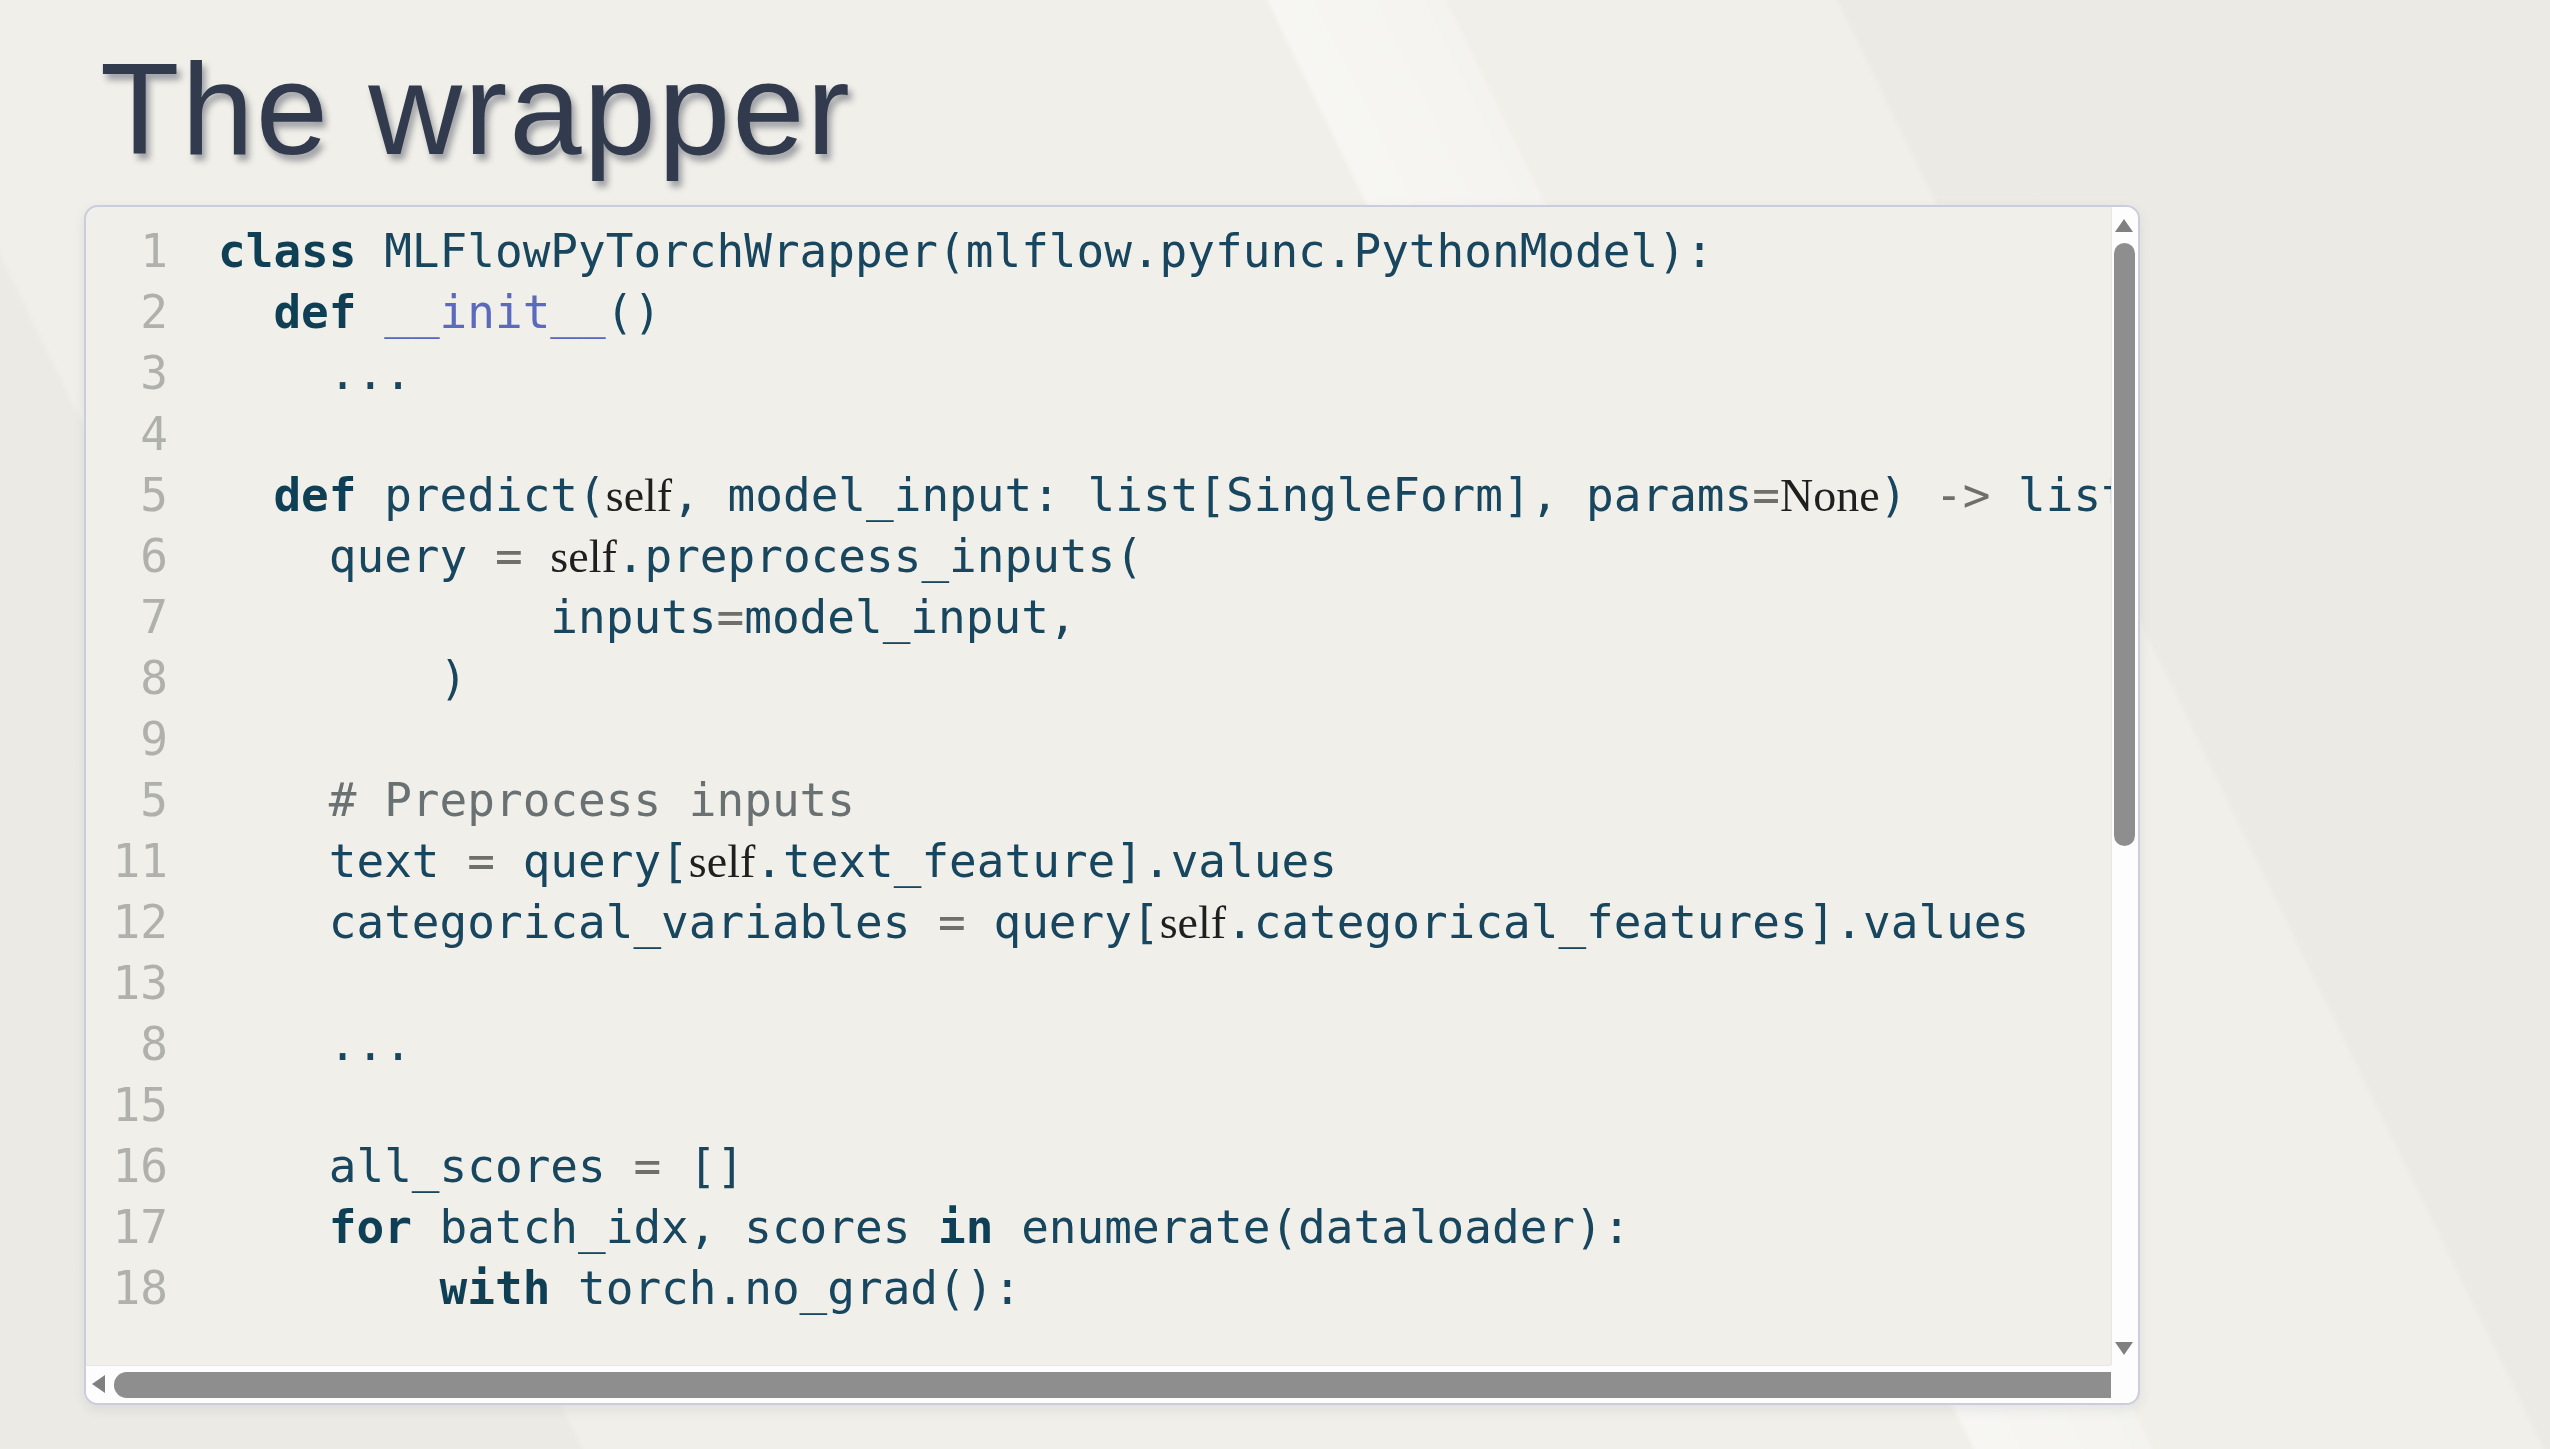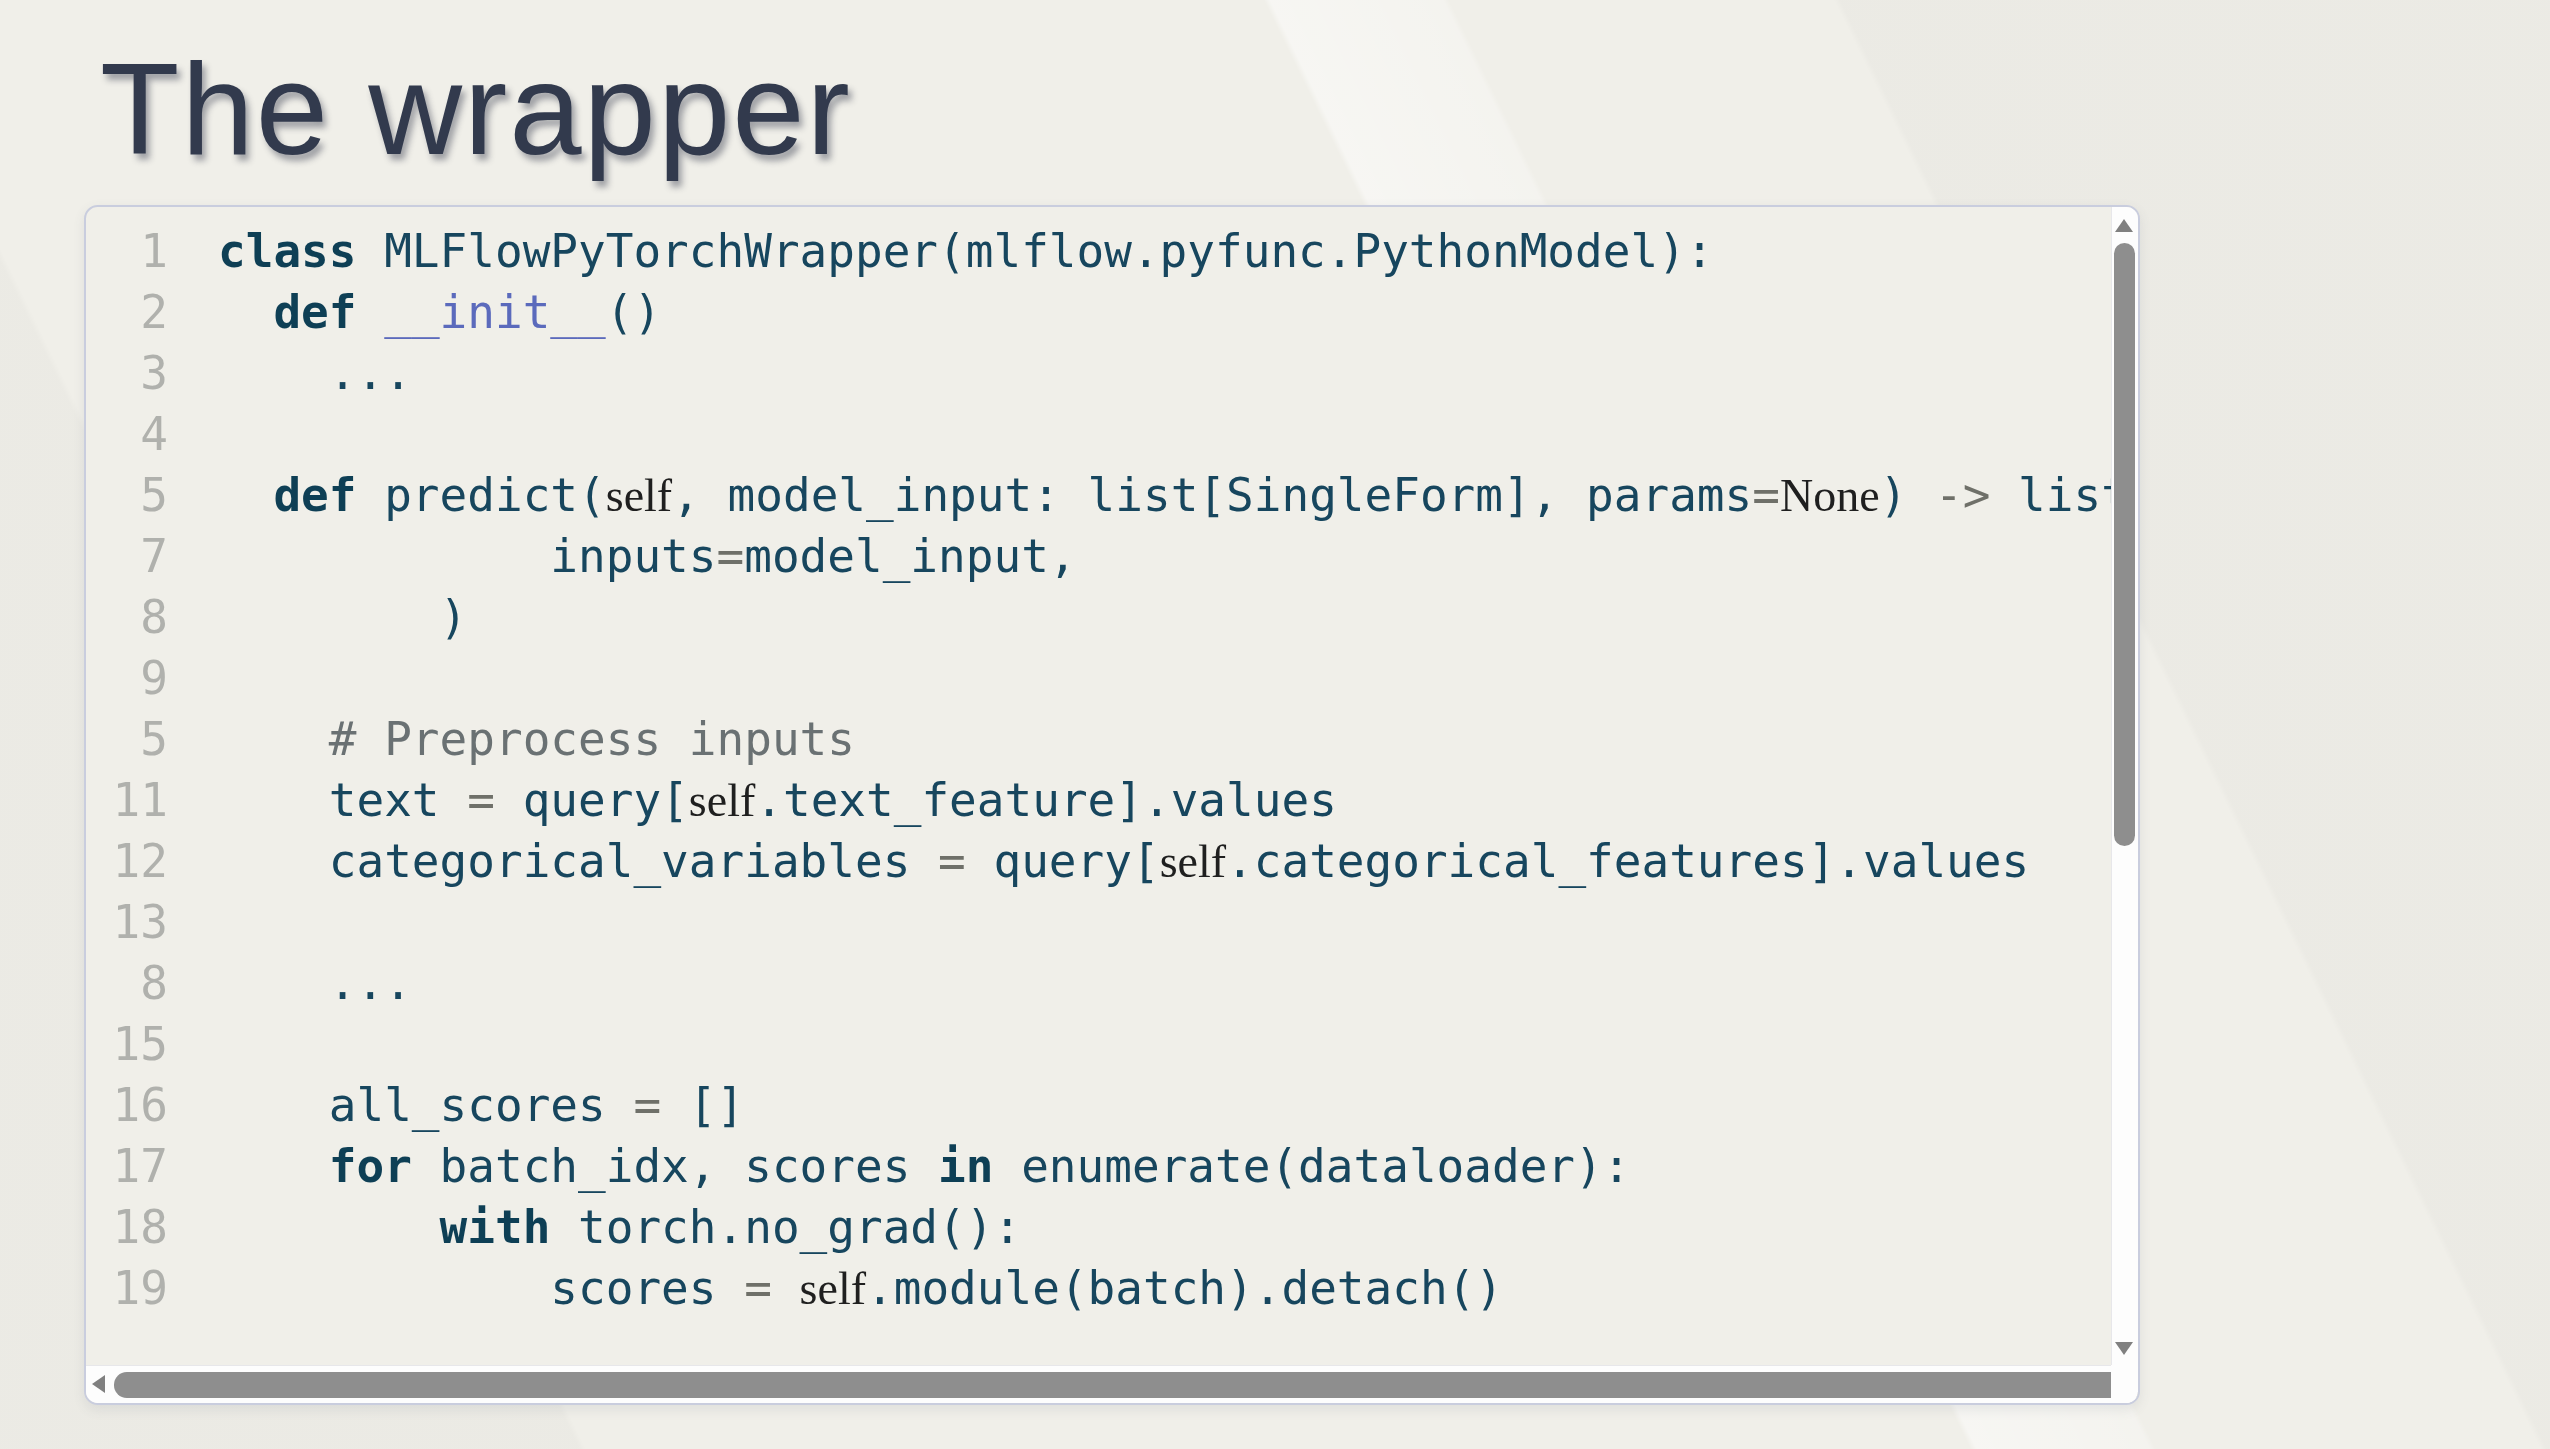--- a/index.html
+++ b/index.html
@@ -170,33 +170,33 @@
   <h1 class="slide-title">The wrapper</h1>
 
   <div class="code-block">
     <div class="code-scroll">
       <div>
           <div class="code-line"><span class="ln">1</span><span class="code-text"><span class="tok-kw">class</span><span class="tok-p"> MLFlowPyTorchWrapper(mlflow.pyfunc.PythonModel):</span></span></div>
           <div class="code-line"><span class="ln">2</span><span class="code-text"><span class="tok-p">  </span><span class="tok-kw">def</span><span class="tok-p"> </span><span class="tok-fm">__init__</span><span class="tok-p">()</span></span></div>
           <div class="code-line"><span class="ln">3</span><span class="code-text"><span class="tok-p">    ...</span></span></div>
           <div class="code-line"><span class="ln">4</span><span class="code-text"></span></div>
           <div class="code-line"><span class="ln">5</span><span class="code-text"><span class="tok-p">  </span><span class="tok-kw">def</span><span class="tok-p"> predict(</span><span class="tok-sf">self</span><span class="tok-p">, model_input: list[SingleForm], params</span><span class="tok-op">=</span><span class="tok-sf">None</span><span class="tok-p">) </span><span class="tok-op">-&gt;</span><span class="tok-p"> list[PredictionForm]:</span></span></div>
+          <div class="code-line"><span class="ln">6</span><span class="code-text"><span class="tok-p">    query </span><span class="tok-op">=</span><span class="tok-p"> </span><span class="tok-sf">self</span><span class="tok-p">.preprocess_inputs(</span></span></div>
           <div class="code-line"><span class="ln">7</span><span class="code-text"><span class="tok-p">            inputs</span><span class="tok-op">=</span><span class="tok-p">model_input,</span></span></div>
           <div class="code-line"><span class="ln">8</span><span class="code-text"><span class="tok-p">        )</span></span></div>
           <div class="code-line"><span class="ln">9</span><span class="code-text"></span></div>
           <div class="code-line"><span class="ln">5</span><span class="code-text"><span class="tok-cm">    # Preprocess inputs</span></span></div>
           <div class="code-line"><span class="ln">11</span><span class="code-text"><span class="tok-p">    text </span><span class="tok-op">=</span><span class="tok-p"> query[</span><span class="tok-sf">self</span><span class="tok-p">.text_feature].values</span></span></div>
           <div class="code-line"><span class="ln">12</span><span class="code-text"><span class="tok-p">    categorical_variables </span><span class="tok-op">=</span><span class="tok-p"> query[</span><span class="tok-sf">self</span><span class="tok-p">.categorical_features].values</span></span></div>
           <div class="code-line"><span class="ln">13</span><span class="code-text"></span></div>
           <div class="code-line"><span class="ln">8</span><span class="code-text"><span class="tok-p">    ...</span></span></div>
           <div class="code-line"><span class="ln">15</span><span class="code-text"></span></div>
           <div class="code-line"><span class="ln">16</span><span class="code-text"><span class="tok-p">    all_scores </span><span class="tok-op">=</span><span class="tok-p"> []</span></span></div>
           <div class="code-line"><span class="ln">17</span><span class="code-text"><span class="tok-p">    </span><span class="tok-kw">for</span><span class="tok-p"> batch_idx, scores </span><span class="tok-kw">in</span><span class="tok-p"> enumerate(dataloader):</span></span></div>
           <div class="code-line"><span class="ln">18</span><span class="code-text"><span class="tok-p">        </span><span class="tok-kw">with</span><span class="tok-p"> torch.no_grad():</span></span></div>
-          <div class="code-line"><span class="ln">19</span><span class="code-text"><span class="tok-p">            scores </span><span class="tok-op">=</span><span class="tok-p"> </span><span class="tok-sf">self</span><span class="tok-p">.module(batch).detach()</span></span></div>
         </div>
     </div>
 
     <div class="vscrollbar">
       <div class="arrow arrow-up"></div>
       <div class="vthumb"></div>
       <div class="arrow arrow-down"></div>
     </div>
 
     <div class="hscrollbar">

